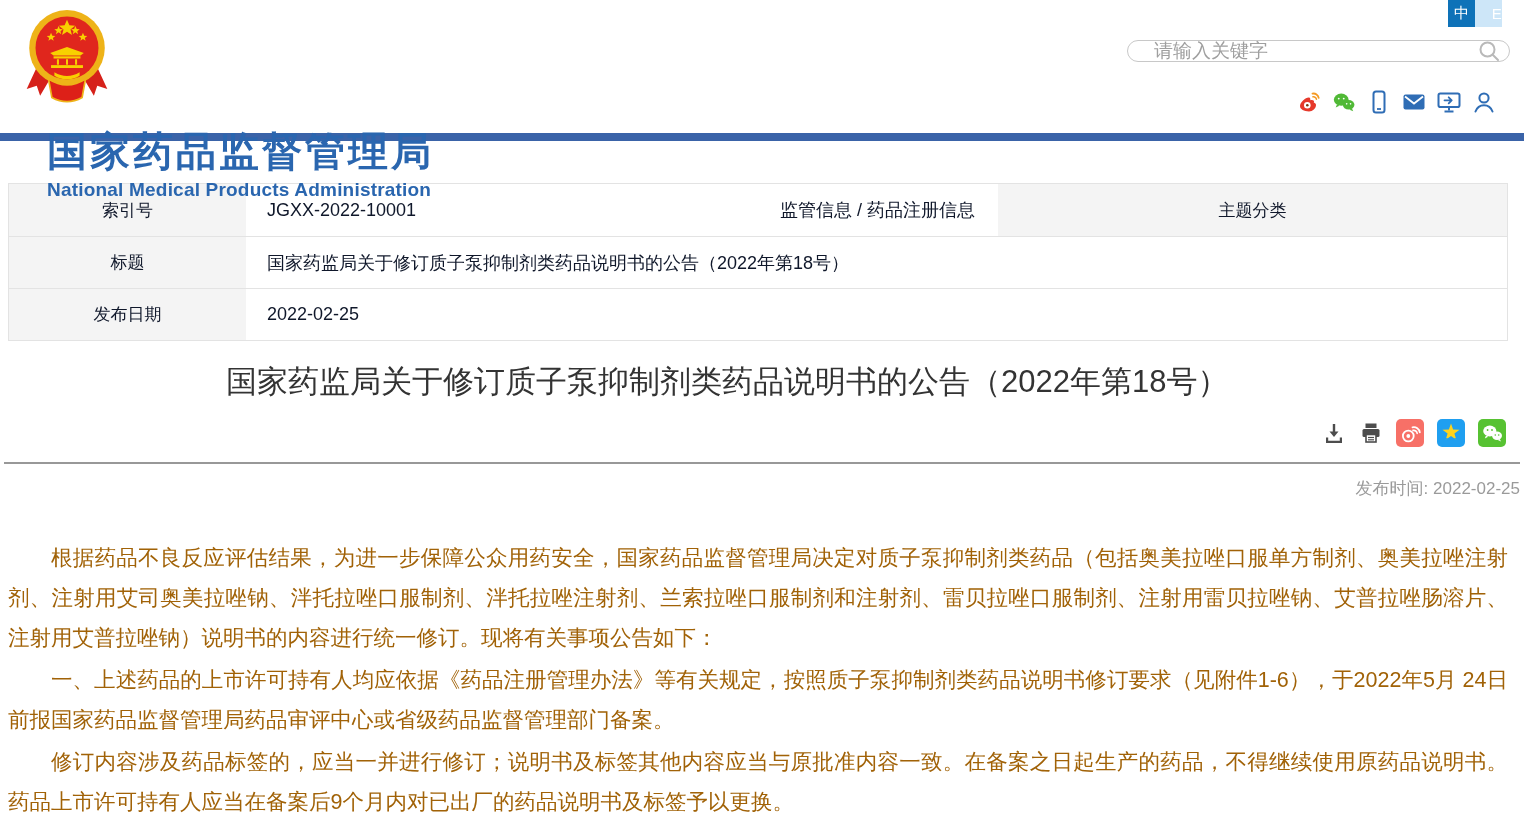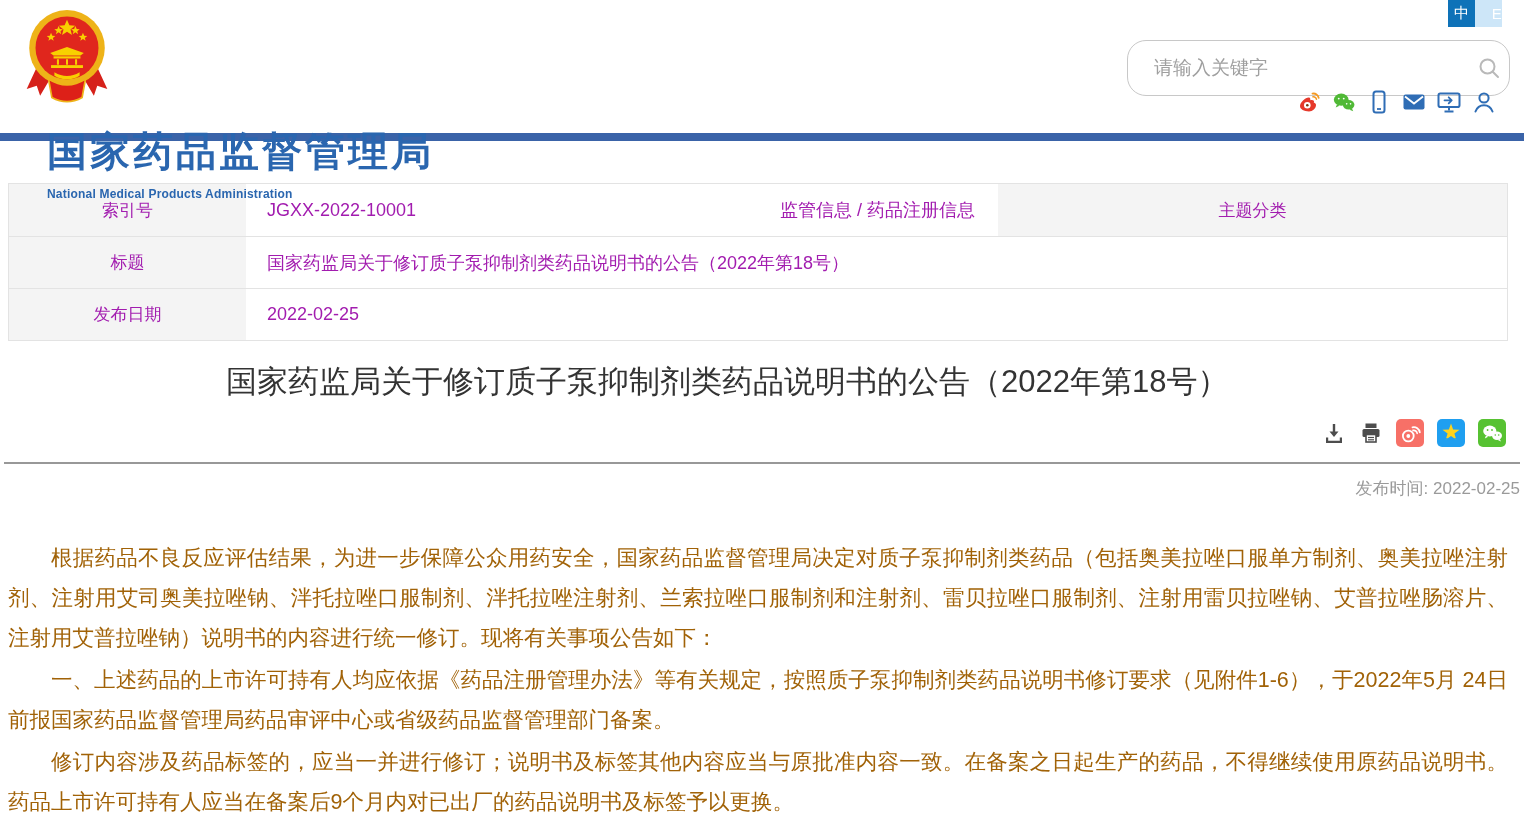--- a/index.html
+++ b/index.html
@@ -5,49 +5,49 @@
   * { margin:0; padding:0; box-sizing:border-box; }
   html,body { width:1524px; height:822px; background:#fff; overflow:hidden;
               font-family:"Liberation Sans", sans-serif; }
 
   
   .header { position:relative; height:133px; background:#fff; }
   .logo { position:absolute; left:25px; top:6px; display:flex; align-items:flex-start; cursor:pointer;flex-direction:column; }
   .emblem { width:84px; height:104px; }
   .brand { margin-left:22px; padding-top:14px; }
   .brand-cn { font-size:40px; font-weight:bold; color:#2a66af; letter-spacing:3px; }
-  .brand-en { font-size:12px; font-weight:bold; color:#2a66af; margin-top:8px; letter-spacing:.2px; }
+  .brand-en { font-size:19px; font-weight:bold; color:#2a66af; letter-spacing:.2px; }
 
   .lang { position:absolute; top:0; right:22px; display:flex; }
   .lang-btn { width:27px; height:27px; display:flex; align-items:center; justify-content:center;
               color:#fff; font-size:15px; cursor:pointer; }
   .lang-cn { background:#0e72b8; }
   .lang-en { background:#cde6f8;padding-left:25px; }
 
-  .searchbox { position:absolute; top:40px; right:14px; width:383px; height:56px;
+  .searchbox { position:absolute; top:40px; right:14px; width:383px; height:22px;
                border:1px solid #c8c8c8; border-radius:19px; background:#fff;
                display:flex; align-items:center; }
   .searchbox input { flex:1; border:none; outline:none; background:transparent;
                      font-size:19px; color:#333; padding-left:26px;
                      font-family:"Liberation Sans",sans-serif; }
   .searchbox input::placeholder { color:#9f9f9f; }
   .search-btn { width:40px; height:36px; display:flex; align-items:center; justify-content:center; cursor:pointer; }
 
   .social-row { position:absolute; top:90px; right:28px; display:flex; align-items:center; gap:11px; }
   .social-row .s-ico { width:24px; height:24px; display:flex; align-items:center; justify-content:center; cursor:pointer; }
 
   .navbar { height:8px; background:#3a63a8; }
 
   
   .meta-table { margin:42px 16px 0 8px; border:1px solid #e3e3e3; background:#fff; }
   .m-row { display:grid; height:52px; column-gap:3px; align-items:stretch; }
   .m-row + .m-row { border-top:1px solid #e3e3e3; }
   .m-row.cols4 { grid-template-columns:237px 510px 233px 1fr; }
   .m-row.cols2 { grid-template-columns:237px 1fr; }
-  .m-cell { display:flex; align-items:center; font-size:18px; color:#a21caf; }
+  .m-cell { display:flex; align-items:center; font-size:18px; color:#0f172a; }
   .m-label { background:#f4f4f4; justify-content:center; font-size:17px; }
   .m-value { padding-left:18px; }
 
   
   .article-title { margin-top:20px; padding-left:226px; font-size:31px; color:#333; font-weight:400; }
   .tools { margin-top:16px; padding-right:18px; display:flex; justify-content:flex-end; align-items:center; gap:13px; height:28px; }
   .tool-btn { cursor:pointer; display:flex; align-items:center; justify-content:center; }
   .divider { margin:15px 4px 0 4px; border-bottom:2px solid #989898; }
   .pubtime { margin-top:13px; padding-right:4px; text-align:right; font-size:17px; color:#9a9a9a; }
 

